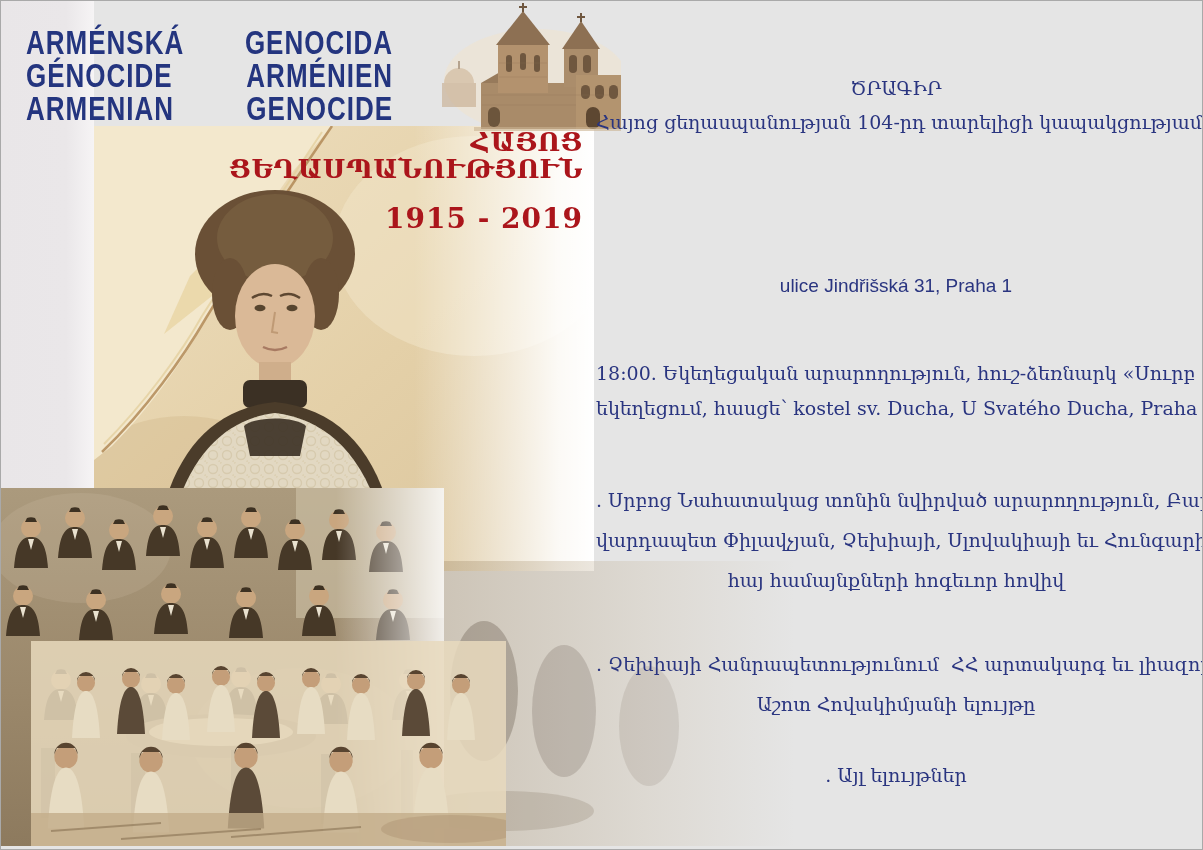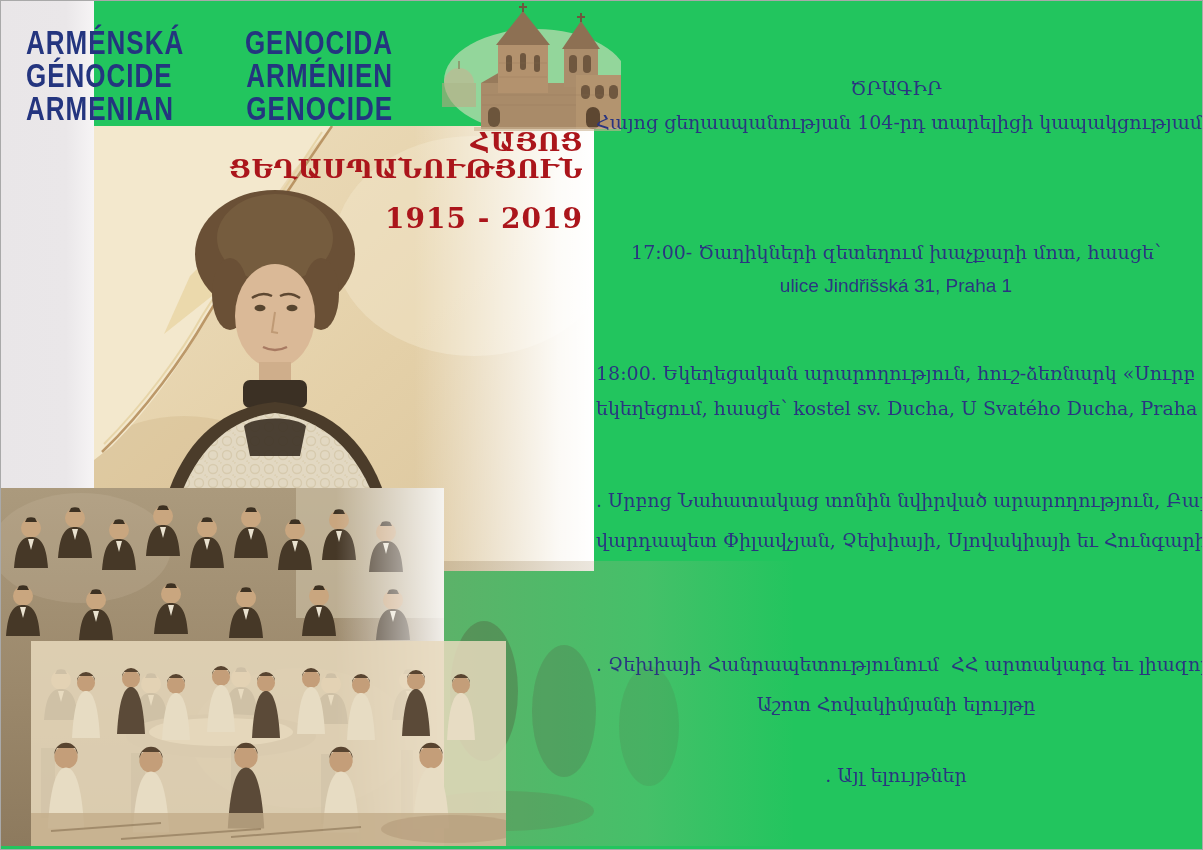--- a/index.html
+++ b/index.html
@@ -1,17 +1,17 @@
 <!DOCTYPE html>
 <html><head>
 <meta charset="utf-8">
 <style>
   html,body{margin:0;padding:0;background:#fff;}
   .page{
-    position:relative;width:1203px;height:850px;background:#22c55e;
+    position:relative;width:1203px;height:850px;background:#e5e5e5;
     border:1px solid #a9a9a9;box-sizing:border-box;overflow:hidden;
     font-family:"DejaVu Serif","DejaVu Sans",serif;
   }
   
   .left-strip{
     position:absolute;left:0;top:0;width:93px;height:585px;
     background:linear-gradient(90deg,#e9e6e8 0%,#eae7e9 70%,#f6f4f5 100%);
   }
   
   .photo{position:absolute;overflow:hidden;}
@@ -299,24 +299,24 @@
   </div>
 
   <div class="red-heading">
     <div class="rh-title">ՀԱՅՈՑ ՑԵՂԱՍՊԱՆՈՒԹՅՈՒՆ</div>
     <div class="rh-years">1915 - 2019</div>
   </div>
 
   <div class="program">
     <div class="pline" style="top:76px">ԾՐԱԳԻՐ</div>
     <div class="pline" style="top:110px">Հայոց ցեղասպանության 104-րդ տարելիցի կապակցությամբ 2019թ.</div>
-    <div class="pline" style="top:240px">17:00- Ծաղիկների զետեղում խաչքարի մոտ, հասցե՝</div>
     <div class="pline latin" style="top:274px">ulice Jindřišská 31, Praha 1</div>
     <div class="pline" style="top:361px">18:00. Եկեղեցական արարողություն, հուշ-ձեռնարկ «Սուրբ Հոգի»</div>
     <div class="pline" style="top:396px">եկեղեցում, հասցե՝ kostel sv. Ducha, U Svatého Ducha, Praha 1</div>
     <div class="pline" style="top:488px">. Սրբոց Նահատակաց տոնին նվիրված արարողություն, Բարսեղ</div>
     <div class="pline" style="top:528px">վարդապետ Փիլավչյան, Չեխիայի, Սլովակիայի եւ Հունգարիայի</div>
+    <div class="pline" style="top:568px">հայ համայնքների հոգեւոր հովիվ</div>
     <div class="pline" style="top:652px">. Չեխիայի Հանրապետությունում  ՀՀ արտակարգ եւ լիազոր դեսպան</div>
     <div class="pline" style="top:763px">. Այլ ելույթներ</div>
     <div class="pline" style="top:692px">Աշոտ Հովակիմյանի ելույթը</div>
   </div>
 
 </div>
 
 </body></html>

